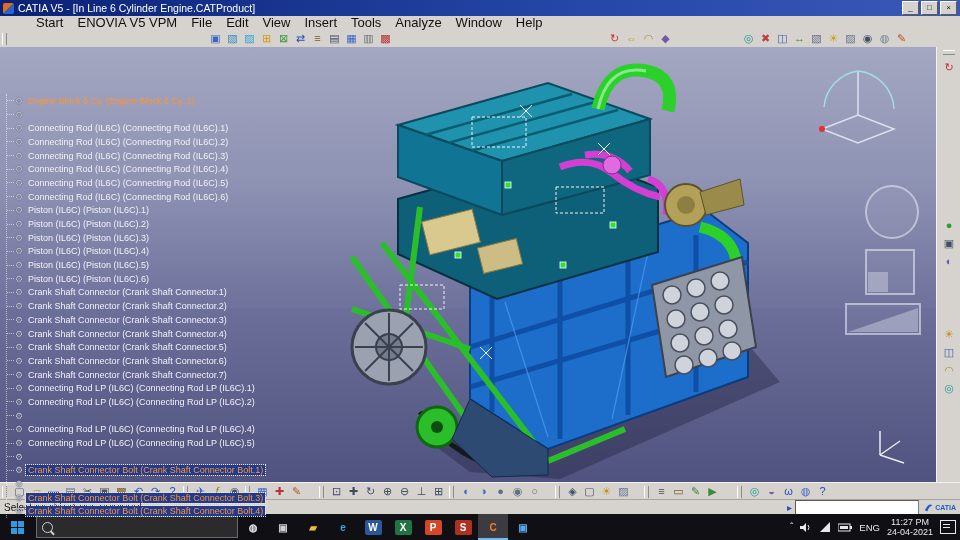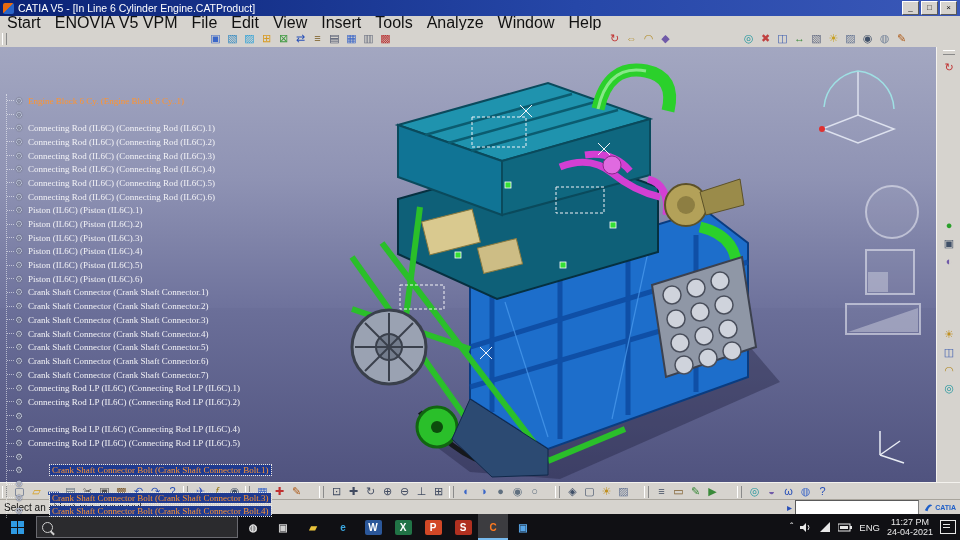--- a/index.html
+++ b/index.html
@@ -11,21 +11,21 @@
     background:linear-gradient(90deg,#0a2275,#2647a8 60%,#3a58b8);
     color:#fff;display:flex;align-items:center;padding:0 3px;font-size:10.5px;}
   .appico{width:11px;height:11px;margin-right:4px;border-radius:2px;
     background:linear-gradient(135deg,#e86a10 0 50%,#2a64c8 50% 100%);flex:0 0 auto;}
   .title-text{flex:1;white-space:nowrap;overflow:hidden;}
   .winbtn{width:15px;height:12px;margin-left:2px;background:#d6d3ce;color:#111;
     border:1px solid #fff;border-right-color:#5a5a5a;border-bottom-color:#5a5a5a;
     font-size:8px;line-height:11px;text-align:center;}
   
   .menubar{position:absolute;top:16px;left:0;right:0;height:14px;background:#d6d3ce;
-    display:flex;align-items:flex-end;font-size:16px;color:#111;border-bottom:1px solid #bdb9b1;}
+    display:flex;align-items:flex-end;font-size:13px;color:#111;border-bottom:1px solid #bdb9b1;padding-left:29px;}
   .mitem{padding:0 7px;height:14px;line-height:14px;}
   
   .tb{position:absolute;left:0;right:0;background:#d6d3ce;display:flex;align-items:center;}
   .tb-top{top:30px;height:17px;border-bottom:1px solid #a8a49c;}
   .tb-bottom{top:482px;height:17px;border-top:1px solid #f4f2ee;}
   .grip{width:3px;height:12px;border-left:1px solid #fff;border-right:1px solid #8a8a8a;margin:0 4px 0 2px;flex:0 0 auto;}
   .tbgroup{display:flex;align-items:center;}
   .ticn{width:17px;height:15px;display:flex;align-items:center;justify-content:center;flex:0 0 auto;}
   .ticn .g{font-style:normal;font-size:11px;line-height:1;}
   
@@ -36,23 +36,23 @@
   .tb-right{position:absolute;top:47px;left:936px;width:24px;height:435px;background:#d6d3ce;
     border-left:1px solid #f4f2ee;display:flex;flex-direction:column;align-items:center;}
   .tb-right .ticn{width:20px;height:18px;}
   .vgrip{height:3px;width:12px;border-top:1px solid #fff;border-bottom:1px solid #8a8a8a;margin:3px 0;}
   .vspace-a{height:140px;} .vspace-b{height:55px;}
   
   .tree{position:absolute;left:6px;top:47px;z-index:5;border-left:1px dotted rgba(255,255,255,.55);}
   .trow{height:13.7px;display:flex;align-items:center;white-space:nowrap;color:#f2f2f6;font-size:9px;}
   .trow::before{content:"";width:7px;border-top:1px dotted rgba(255,255,255,.55);}
   .ticon{font-size:9px;color:#c3cbe4;margin:0 3px 0 1px;text-shadow:0 0 1px #222;}
-  .tlabel{padding:0 2px;font-family:Liberation Serif, serif;}
+  .tlabel{padding:0 2px;}
   .trow.orange .tlabel{color:#ff9430;}
-  .trow.selected .tlabel{color:#ff9430;background:#1f3a8f;outline:1px dotted #e8e8e8;margin-left:24px;}
+  .trow.selected .tlabel{color:#ff9430;background:#1f3a8f;outline:1px dotted #e8e8e8;}
   
   .statusbar{position:absolute;top:499px;left:0;right:0;height:15px;background:#d6d3ce;
     display:flex;align-items:center;font-size:10px;color:#111;border-top:1px solid #a8a49c;padding:0 4px;}
   .status-msg{flex:1;}
   .pi-ico{font-size:10px;color:#2a50b8;margin-right:3px;}
   .pi{width:118px;height:11px;font-size:9px;border:1px solid #808080;
     border-top-color:#5a5a5a;border-left-color:#5a5a5a;background:#fff;margin-right:4px;}
   .brand{color:#1f5fc8;font-size:7px;font-weight:bold;display:flex;align-items:center;gap:1px;}
   
   .taskbar{position:absolute;top:514px;left:0;right:0;height:26px;background:#101014;

